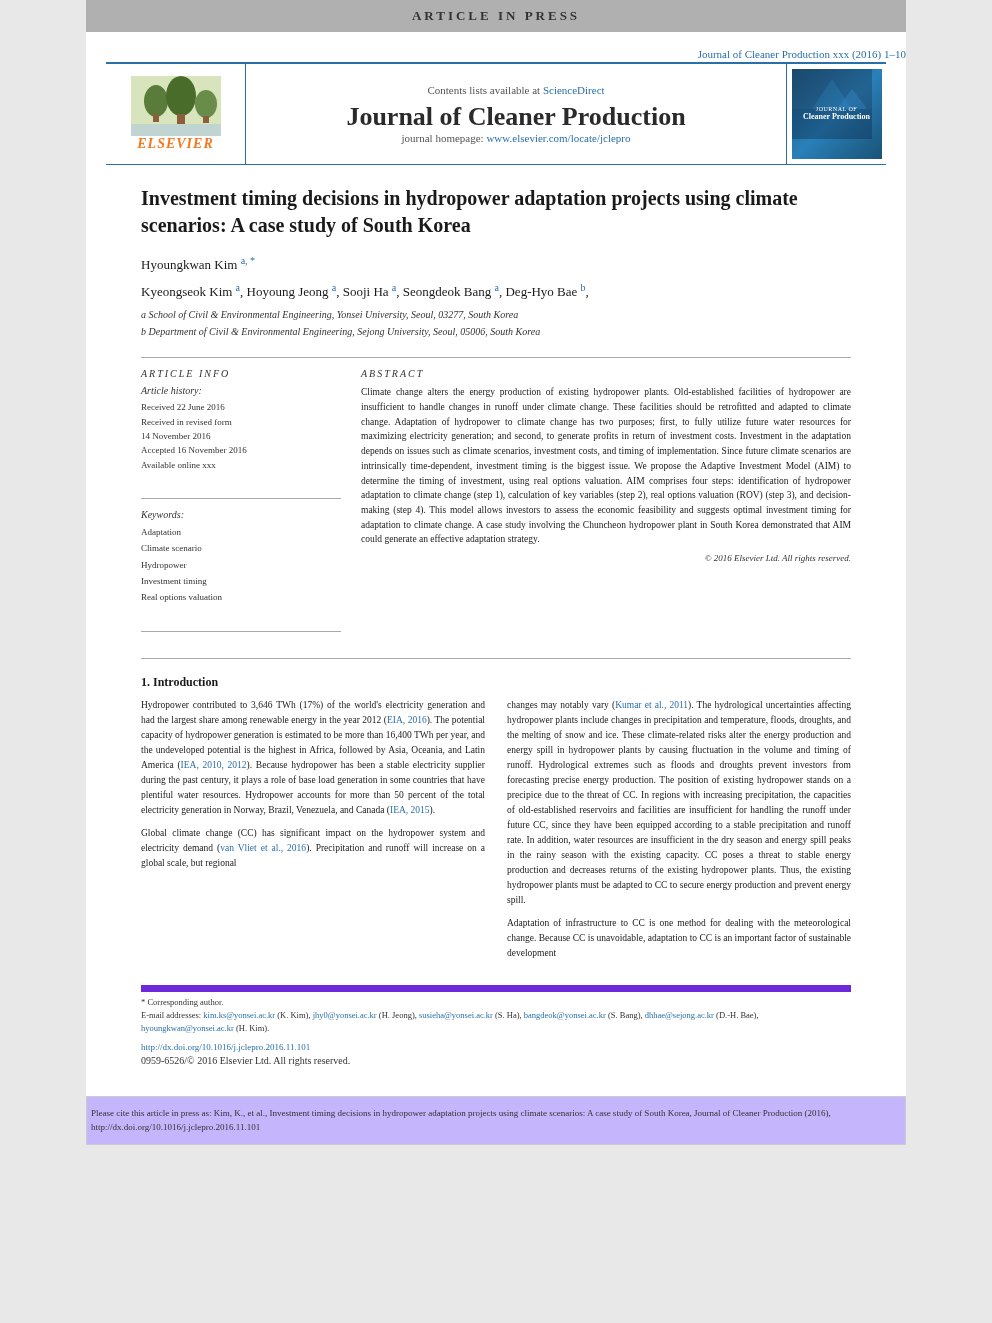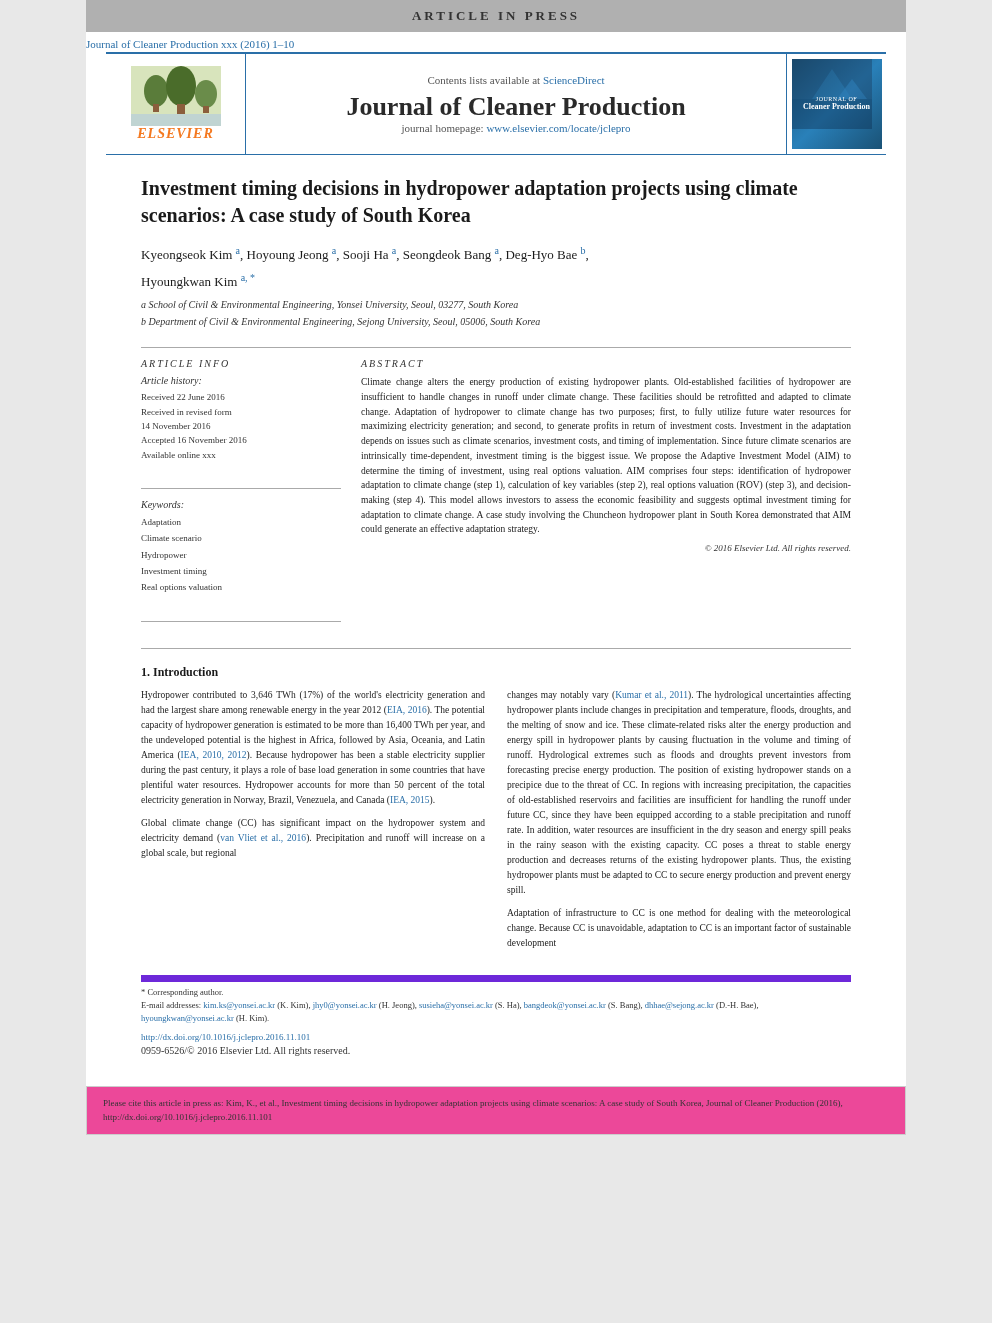--- a/index.html
+++ b/index.html
@@ -23,24 +23,24 @@
       text-align: center;
       padding: 8px 0;
       font-size: 13px;
       font-weight: bold;
       letter-spacing: 3px;
       color: #333;
       text-transform: uppercase;
     }
     
     .journal-ref-line {
-      text-align: left;
+      text-align: right;
       font-size: 11px;
       color: #2a6fa8;
-      padding: 6px 0 2px 0;
+      padding: 16px 0 2px 0;
     }
     .journal-header {
       display: flex;
       flex-direction: row;
       align-items: stretch;
       border-top: 2px solid #2a6fa8;
       border-bottom: 1px solid #2a6fa8;
       margin: 0 20px;
     }
     .journal-header-left {
@@ -262,23 +262,23 @@
       color: #2a6fa8;
       margin-top: 8px;
     }
     .issn-line {
       font-size: 10px;
       color: #333;
       margin-top: 3px;
     }
     
     .citation-box {
-      background: #ec4899;
+      background: #c4b5fd;
       border: 1px solid #ccc;
-      padding: 10px 16px;
+      padding: 10px 4px;
       margin: 10px 0 0 0;
       font-size: 9px;
       color: #333;
       line-height: 1.5;
     }
     
     .tree-svg {
       width: 90px;
       height: 60px;
     }
@@ -340,24 +340,24 @@
         <span style="position:relative;z-index:1;font-size:8px;font-weight:bold;line-height:1.3;text-align:center;">Cleaner Production</span>
       </div>
     </div>
   </div>
 
   <div class="main-content">
 
     <div class="paper-title">Investment timing decisions in hydropower adaptation projects using climate scenarios: A case study of South Korea</div>
 
     <div class="authors-line">
+      Hyoungkwan Kim <sup>a, *</sup>
+    </div>
+    <div class="authors-line">
       Kyeongseok Kim <sup>a</sup>, Hoyoung Jeong <sup>a</sup>, Sooji Ha <sup>a</sup>, Seongdeok Bang <sup>a</sup>, Deg-Hyo Bae <sup>b</sup>,
-    </div>
-    <div class="authors-line">
-      Hyoungkwan Kim <sup>a, *</sup>
     </div>
 
     <div class="affiliation">a School of Civil &amp; Environmental Engineering, Yonsei University, Seoul, 03277, South Korea</div>
     <div class="affiliation">b Department of Civil &amp; Environmental Engineering, Sejong University, Seoul, 05006, South Korea</div>
 
     <div class="two-col">
 
       <div class="col-left">
         <div class="section-header">
           <span>Article Info</span>

